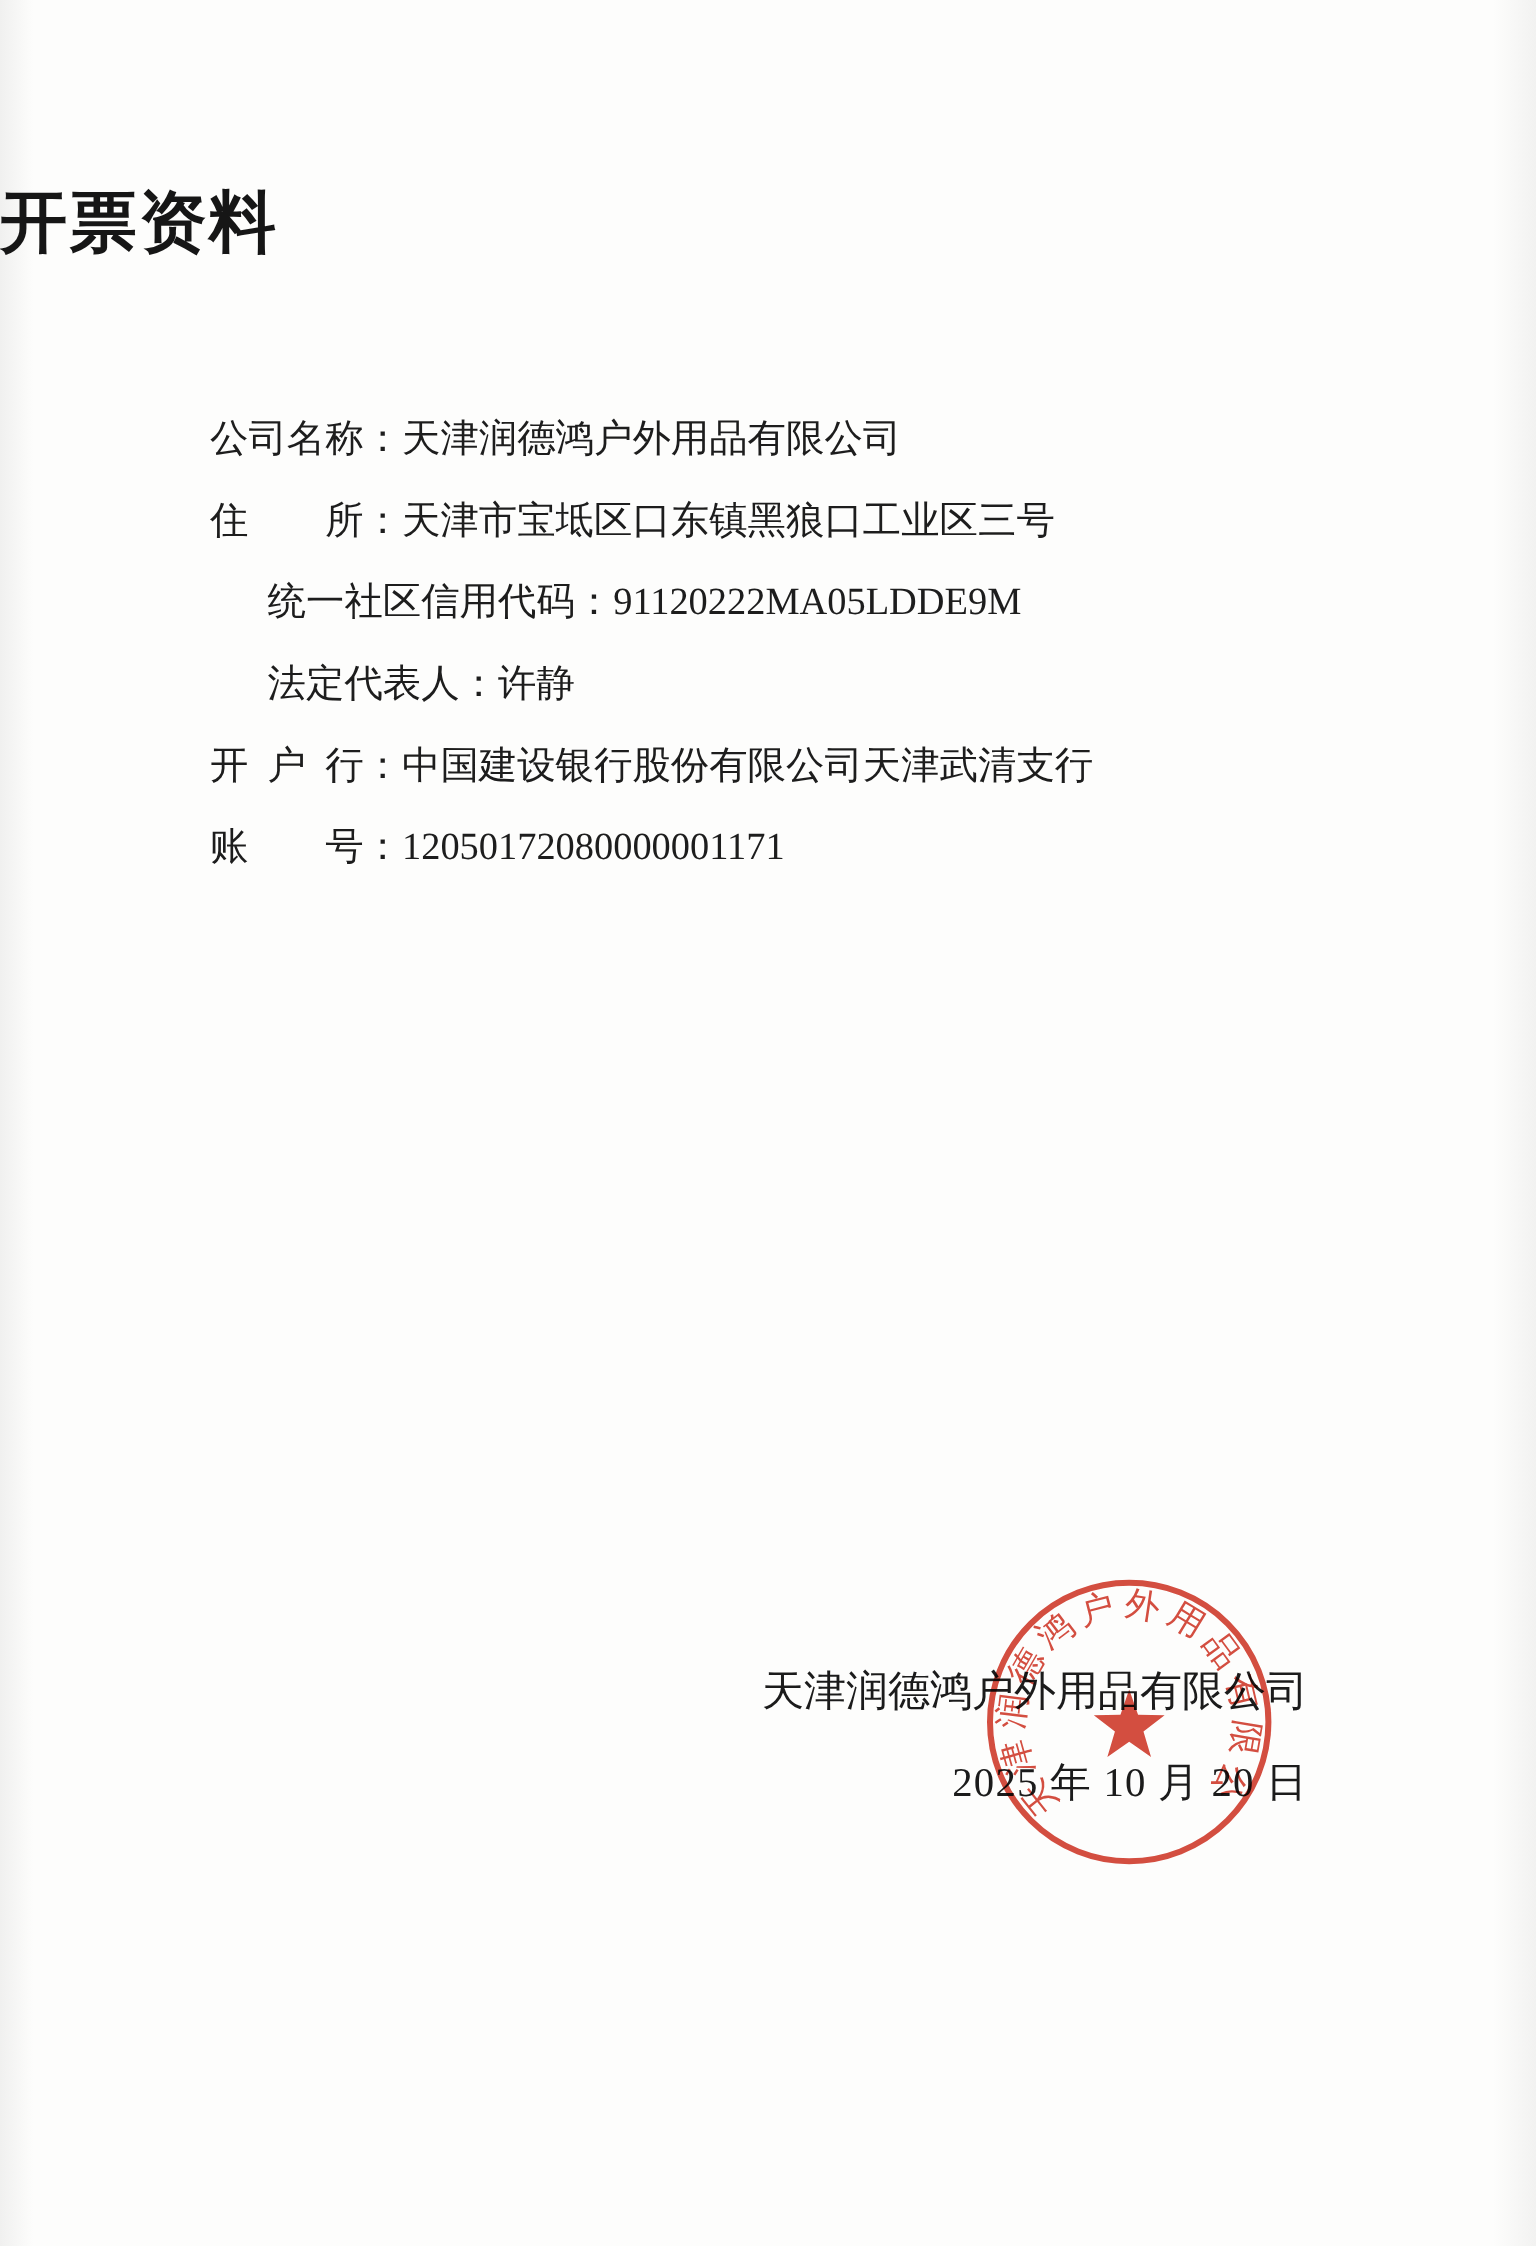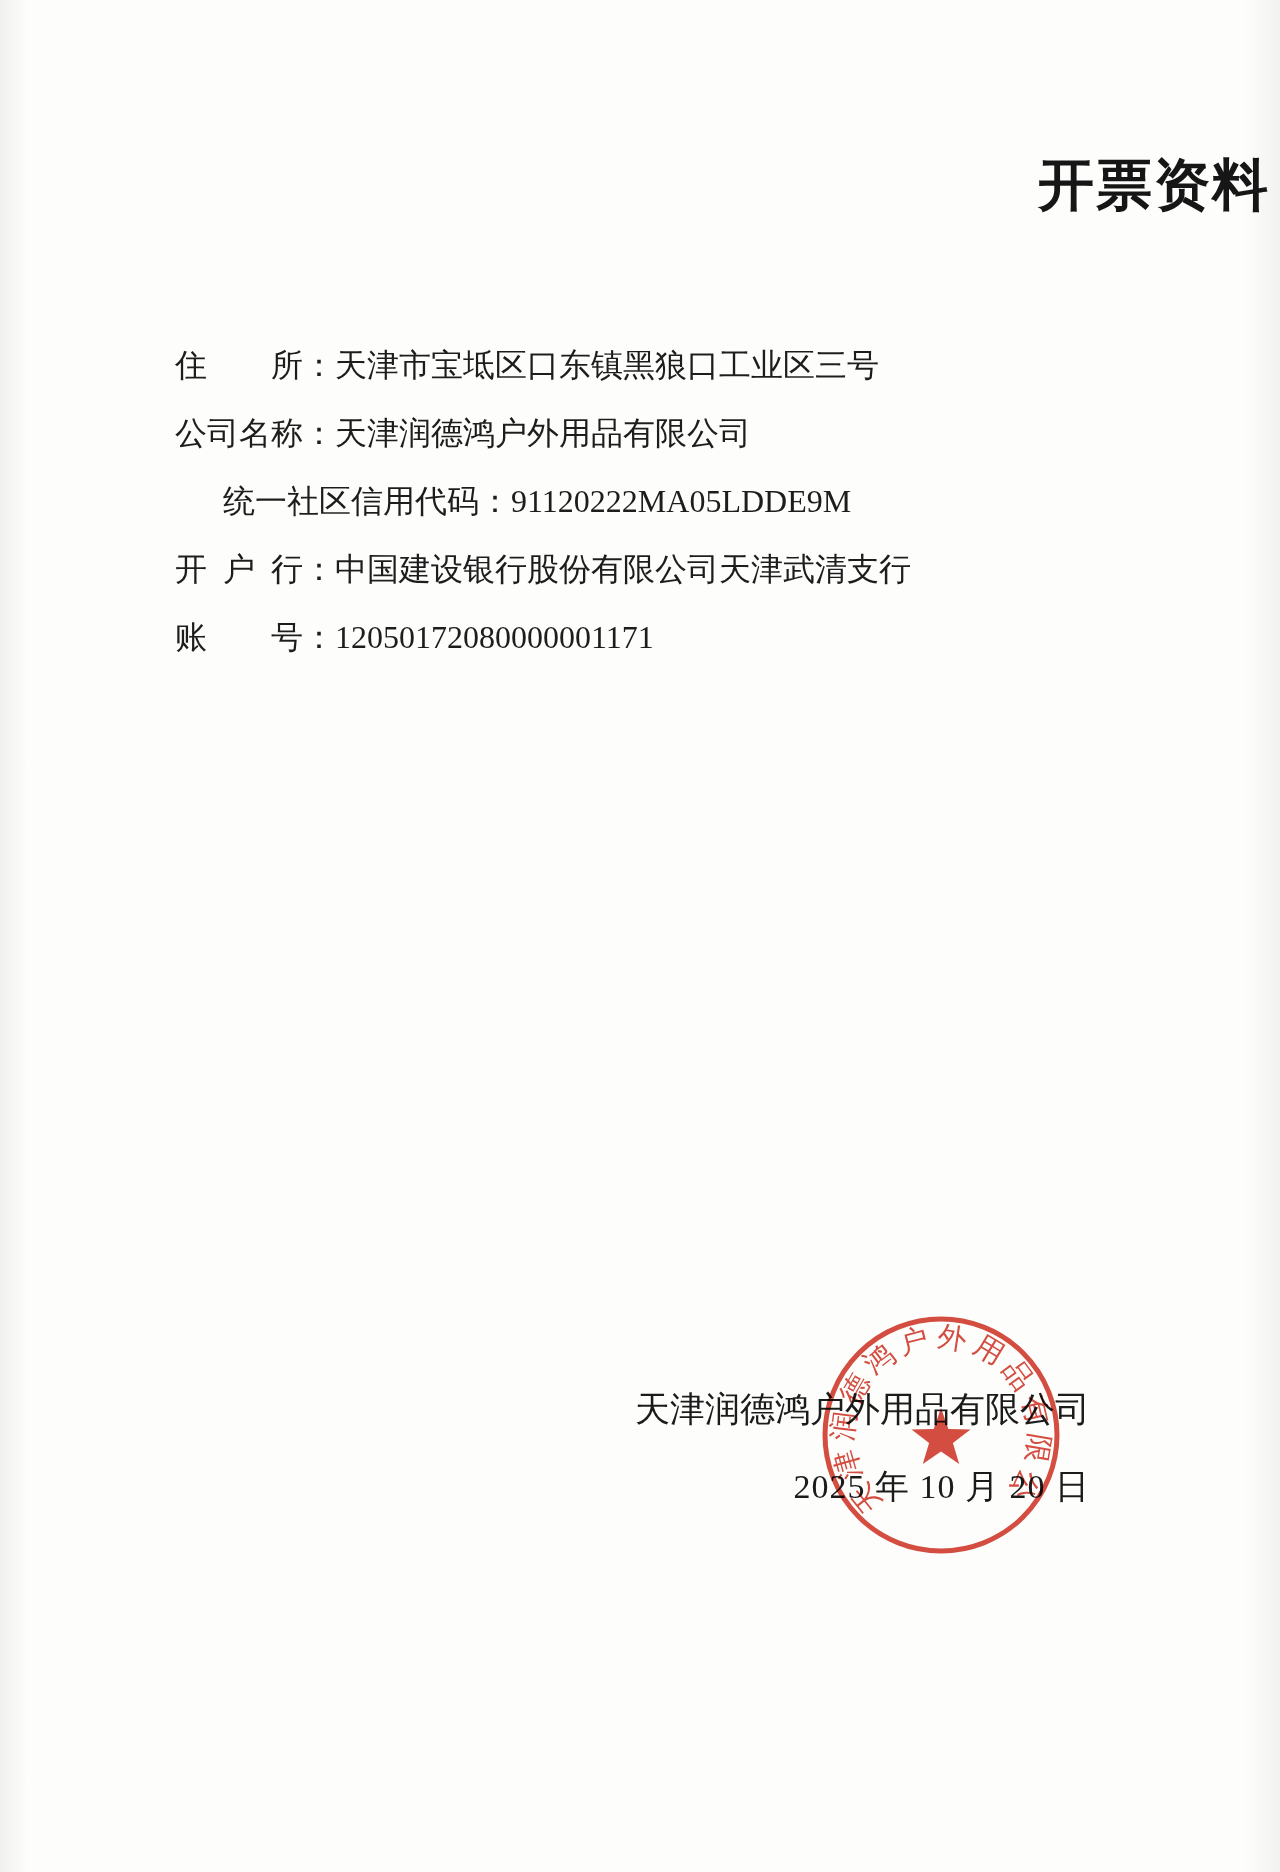--- a/index.html
+++ b/index.html
@@ -10,21 +10,21 @@
   }
   .page{
     position:relative;width:1280px;height:1872px;overflow:hidden;
     background:
       linear-gradient(90deg,#f0f0ef 0px,#fdfdfc 28px,#fdfdfc 1244px,#f2f2f1 1280px),
       #fdfdfc;
     color:#1c1c1c;
   }
   .doc-title{
     position:absolute;top:148px;left:0;width:1270px;margin:0;
-    text-align:right;font-size:56px;font-weight:bold;color:#161616;
+    text-align:left;font-size:56px;font-weight:bold;color:#161616;
     letter-spacing:2px;
   }
   .block{position:absolute;left:175px;}
   .block-1{top:331px;}
   .block-2{top:960px;}
   .row{white-space:nowrap;font-size:32px;color:#1d1d1d;}
   .block-1 .row{height:68px;line-height:68px;}
   .block-2 .row{height:70px;line-height:70px;}
   .lbl{
     display:inline-block;width:128px;vertical-align:baseline;
@@ -46,27 +46,30 @@
 </style>
 </head>
 <body>
 
 <div class="page">
 
   <h1 class="doc-title">开票资料</h1>
 
   <div class="block block-1">
     <div class="row">
+      <span class="lbl">公司名称</span><span class="colon">：</span><span class="val">天津润德鸿户外用品有限公司</span>
+    </div>
+    <div class="row">
       <span class="lbl">住所</span><span class="colon">：</span><span class="val">天津市宝坻区口东镇黑狼口工业区三号</span>
     </div>
     <div class="row">
-      <span class="lbl">公司名称</span><span class="colon">：</span><span class="val">天津润德鸿户外用品有限公司</span>
+      <span class="lbl auto">统一社区信用代码</span><span class="colon">：</span><span class="val">91120222MA05LDDE9M</span>
     </div>
     <div class="row">
-      <span class="lbl auto">统一社区信用代码</span><span class="colon">：</span><span class="val">91120222MA05LDDE9M</span>
+      <span class="lbl auto">法定代表人</span><span class="colon">：</span><span class="val">许静</span>
     </div>
     <div class="row">
       <span class="lbl">开户行</span><span class="colon">：</span><span class="val">中国建设银行股份有限公司天津武清支行</span>
     </div>
     <div class="row">
       <span class="lbl">账号</span><span class="colon">：</span><span class="val">12050172080000001171</span>
     </div>
   </div>
 
   <div class="block block-2">

